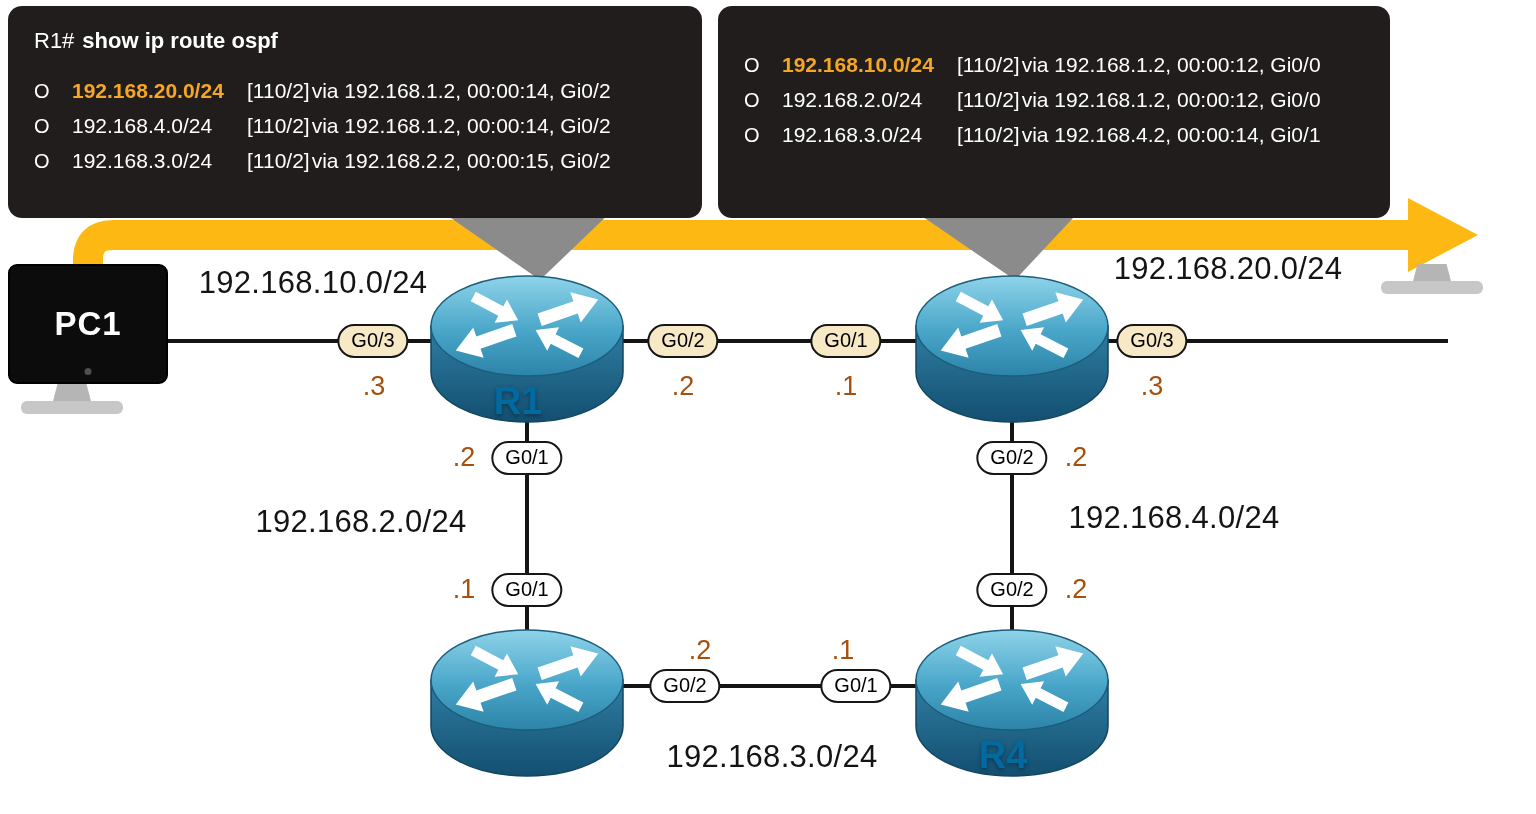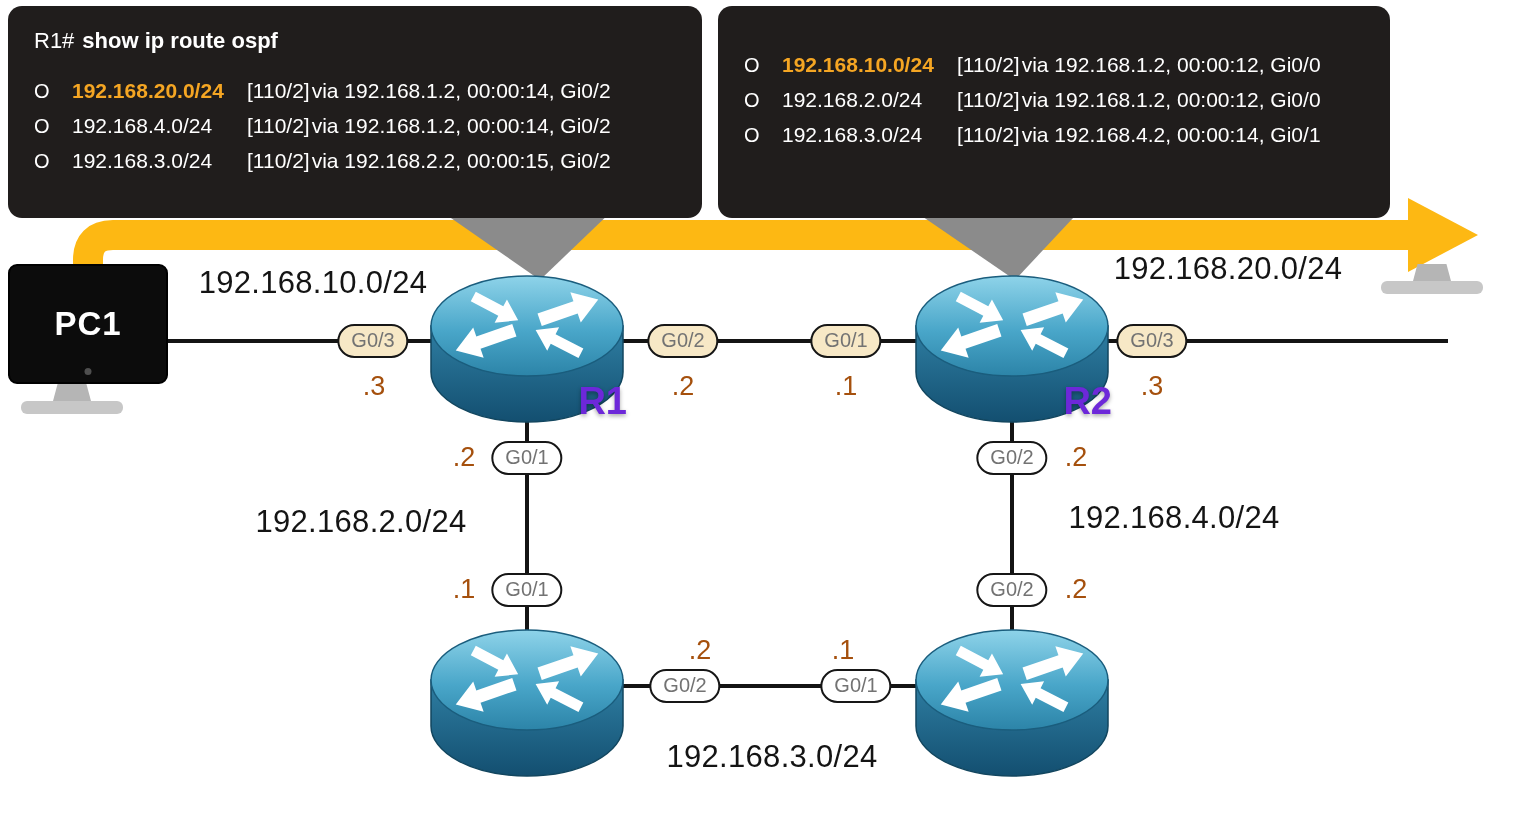--- a/index.html
+++ b/index.html
@@ -18,35 +18,35 @@
   .console-header .cmd{font-weight:700;margin-left:8px}
   .routes{margin-top:22px;display:flex;flex-direction:column;gap:5px}
   .route-row{display:flex;align-items:baseline;font-size:21px;line-height:30px;white-space:nowrap}
   .route-code{width:38px;font-size:20px}
   .route-net{width:175px}
   .route-net.hl{color:var(--highlight,#f5a623);font-weight:700}
   .route-detail{margin-left:2px}
 
   .device{position:absolute;z-index:4}
   .router{width:200px;height:160px}
-  .router-label{position:absolute;left:0;right:0;top:112px;text-align:right;font-size:38px;
-                font-weight:700;color:#6d28d9;text-shadow:0 2px 4px rgba(0,0,0,.35)}
+  .router-label{position:absolute;left:0;right:18px;top:112px;text-align:center;font-size:38px;
+                font-weight:700;color:#0369a1;text-shadow:0 2px 4px rgba(0,0,0,.35)}
   .pc{width:128px}
   .pc-monitor{position:relative;width:160px;height:120px;background:#0c0c0c;border-radius:9px;
               display:flex;align-items:center;justify-content:center;border:2px solid #000}
   .pc-label{color:#fff;font-weight:700;font-size:33px;letter-spacing:1px}
   .pc-dot{position:absolute;bottom:7px;left:50%;transform:translateX(-50%);
           width:7px;height:7px;border-radius:50%;background:#4f4f4f}
   .pc-neck{width:38px;height:17px;margin:0 auto;background:#b5b5b5;
            clip-path:polygon(12% 0,88% 0,100% 100%,0 100%)}
   .pc-base{width:102px;height:13px;margin:0 auto;background:#c7c7c7;border-radius:6px}
 
   .pill{position:absolute;transform:translate(-50%,-50%);height:34px;line-height:29px;
         padding:0 12px;border:2.5px solid #161616;border-radius:18px;background:#fff;
-        font-size:20px;color:#737373;white-space:nowrap;z-index:6}
+        font-size:20px;color:#000000;white-space:nowrap;z-index:6}
   .pill.tan{background:var(--pill-tan,#f7e8c6)}
   .addr{position:absolute;transform:translate(-50%,-50%);font-size:27px;
         color:var(--addr,#a5500d);z-index:6}
   .netlabel{position:absolute;transform:translateX(-50%);font-size:31px;color:#141414;
             white-space:nowrap;letter-spacing:.3px;z-index:6}
 </style>
 </head>
 <body>
 
 <svg width="0" height="0" style="position:absolute" aria-hidden="true">
@@ -156,31 +156,31 @@
   <div class="device router" style="left:427px;top:268px">
     <svg width="200" height="160">
         <use href="#routerSym"></use>
       </svg>
     <div class="router-label">R1</div>
   </div>
   <div class="device router" style="left:912px;top:268px">
     <svg width="200" height="160">
         <use href="#routerSym"></use>
       </svg>
-    <div class="router-label">R2</div>
   </div>
   <div class="device router" style="left:427px;top:622px">
     <svg width="200" height="160">
         <use href="#routerSym"></use>
       </svg>
   </div>
   <div class="device router" style="left:912px;top:622px">
     <svg width="200" height="160">
         <use href="#routerSym"></use>
       </svg>
+    <div class="router-label">R4</div>
   </div>
 
   <div class="pill tan" style="left:373px;top:341px">G0/3</div>
   <div class="pill tan" style="left:683px;top:341px">G0/2</div>
   <div class="pill tan" style="left:846px;top:341px">G0/1</div>
   <div class="pill tan" style="left:1152px;top:341px">G0/3</div>
   <div class="pill" style="left:527px;top:458px">G0/1</div>
   <div class="pill" style="left:527px;top:590px">G0/1</div>
   <div class="pill" style="left:1012px;top:458px">G0/2</div>
   <div class="pill" style="left:1012px;top:590px">G0/2</div>

